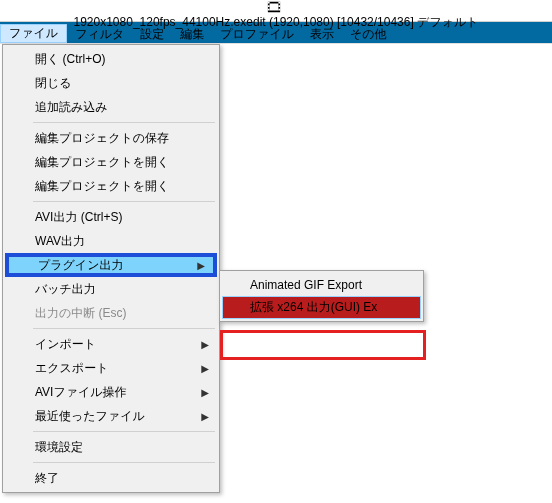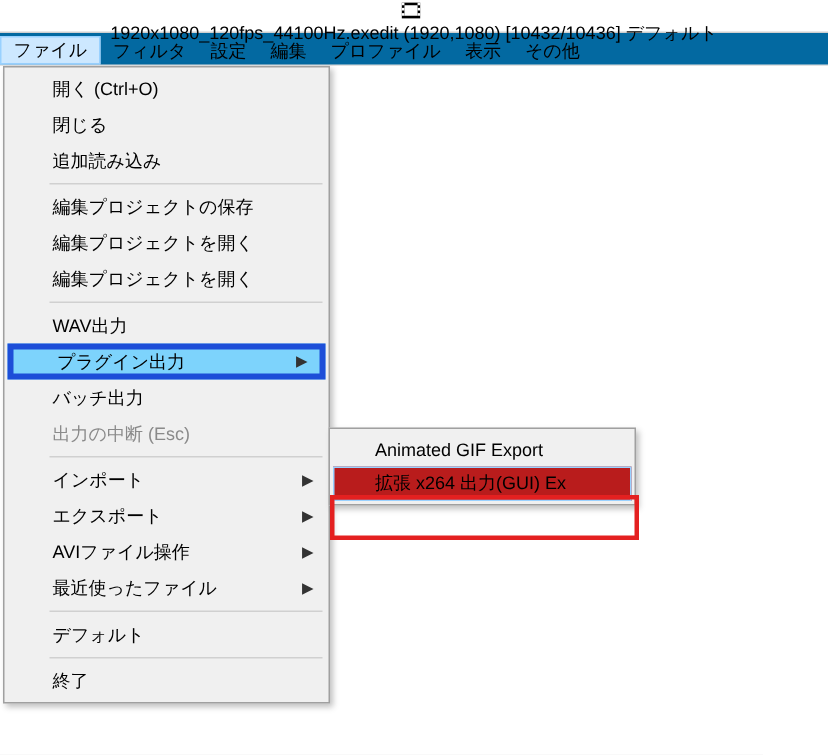--- a/index.html
+++ b/index.html
@@ -15,21 +15,21 @@
 
 .client { position:relative; background:#fff; width:100%; height:calc(100% - 44px);padding-left:28px; }
 
 .dropdown { position:absolute; top:0; left:2px; width:218px; background:#f0f0f0; border:1px solid #a0a0a0; box-shadow:2px 2px 4px rgba(0,0,0,0.25); padding:2px; }
 .dropdown .mi { height:24px; display:flex; align-items:center; padding:0 22px 0 30px; position:relative; font-size:12px; }
 .dropdown .mi.hl { background:#7dd3fc; border:4px solid #1d4ed8; padding-left:29px; padding-right:21px; }
 .dropdown .mi.disabled { color:#8a8a8a;text-align:center; }
 .dropdown .sep { height:1px; background:#d0d0d0; margin:3px 2px 3px 28px; }
 .dropdown .mi .arrow { position:absolute; right:8px; top:50%; transform:translateY(-50%); font-size:10px; color:#333; }
 
-.submenu { position:absolute; top:241px; left:219px; width:205px; background:#f0f0f0; border:1px solid #a0a0a0; box-shadow:2px 2px 4px rgba(0,0,0,0.25); padding:2px; }
+.submenu { position:absolute; top:226px; left:219px; width:205px; background:#f0f0f0; border:1px solid #a0a0a0; box-shadow:2px 2px 4px rgba(0,0,0,0.25); padding:2px; }
 .submenu .mi { height:23px; display:flex; align-items:center; padding:0 8px 0 28px; font-size:12px; position:relative; }
 .submenu .mi.hl { background:#b91c1c; border:1px solid #99d1ff; padding-left:27px; padding-right:7px; }
 
 .red-box { position:absolute; border:3px solid #e42020; pointer-events:none; }
 </style>
 </head>
 <body>
 
 <div class="title-bar">
   <span class="app-icon">
@@ -61,20 +61,21 @@
 
   <div class="dropdown">
     <div class="mi">開く (Ctrl+O)</div>
     <div class="mi">閉じる</div>
     <div class="mi">追加読み込み</div>
     <div class="sep"></div>
     <div class="mi">編集プロジェクトの保存</div>
     <div class="mi">編集プロジェクトを開く</div>
     <div class="mi">編集プロジェクトを開く</div>
     <div class="sep"></div>
+    <div class="mi">AVI出力 (Ctrl+S)</div>
     <div class="mi">WAV出力</div>
     <div class="mi hl">
       <span>プラグイン出力</span>
       <span class="arrow">▶</span>
     </div>
     <div class="mi">バッチ出力</div>
     <div class="mi disabled">出力の中断 (Esc)</div>
     <div class="sep"></div>
     <div class="mi">
       <span>インポート</span>
@@ -86,21 +87,21 @@
     </div>
     <div class="mi">
       <span>AVIファイル操作</span>
       <span class="arrow">▶</span>
     </div>
     <div class="mi">
       <span>最近使ったファイル</span>
       <span class="arrow">▶</span>
     </div>
     <div class="sep"></div>
-    <div class="mi">デフォルト</div>
+    <div class="mi">環境設定</div>
     <div class="sep"></div>
     <div class="mi">終了</div>
   </div>
 
   <div class="submenu">
     <div class="mi">Animated GIF Export</div>
     <div class="mi hl">拡張 x264 出力(GUI) Ex</div>
   </div>
 
   <div class="red-box" style="top:286px; left:220px; width:206px; height:30px;"></div>

